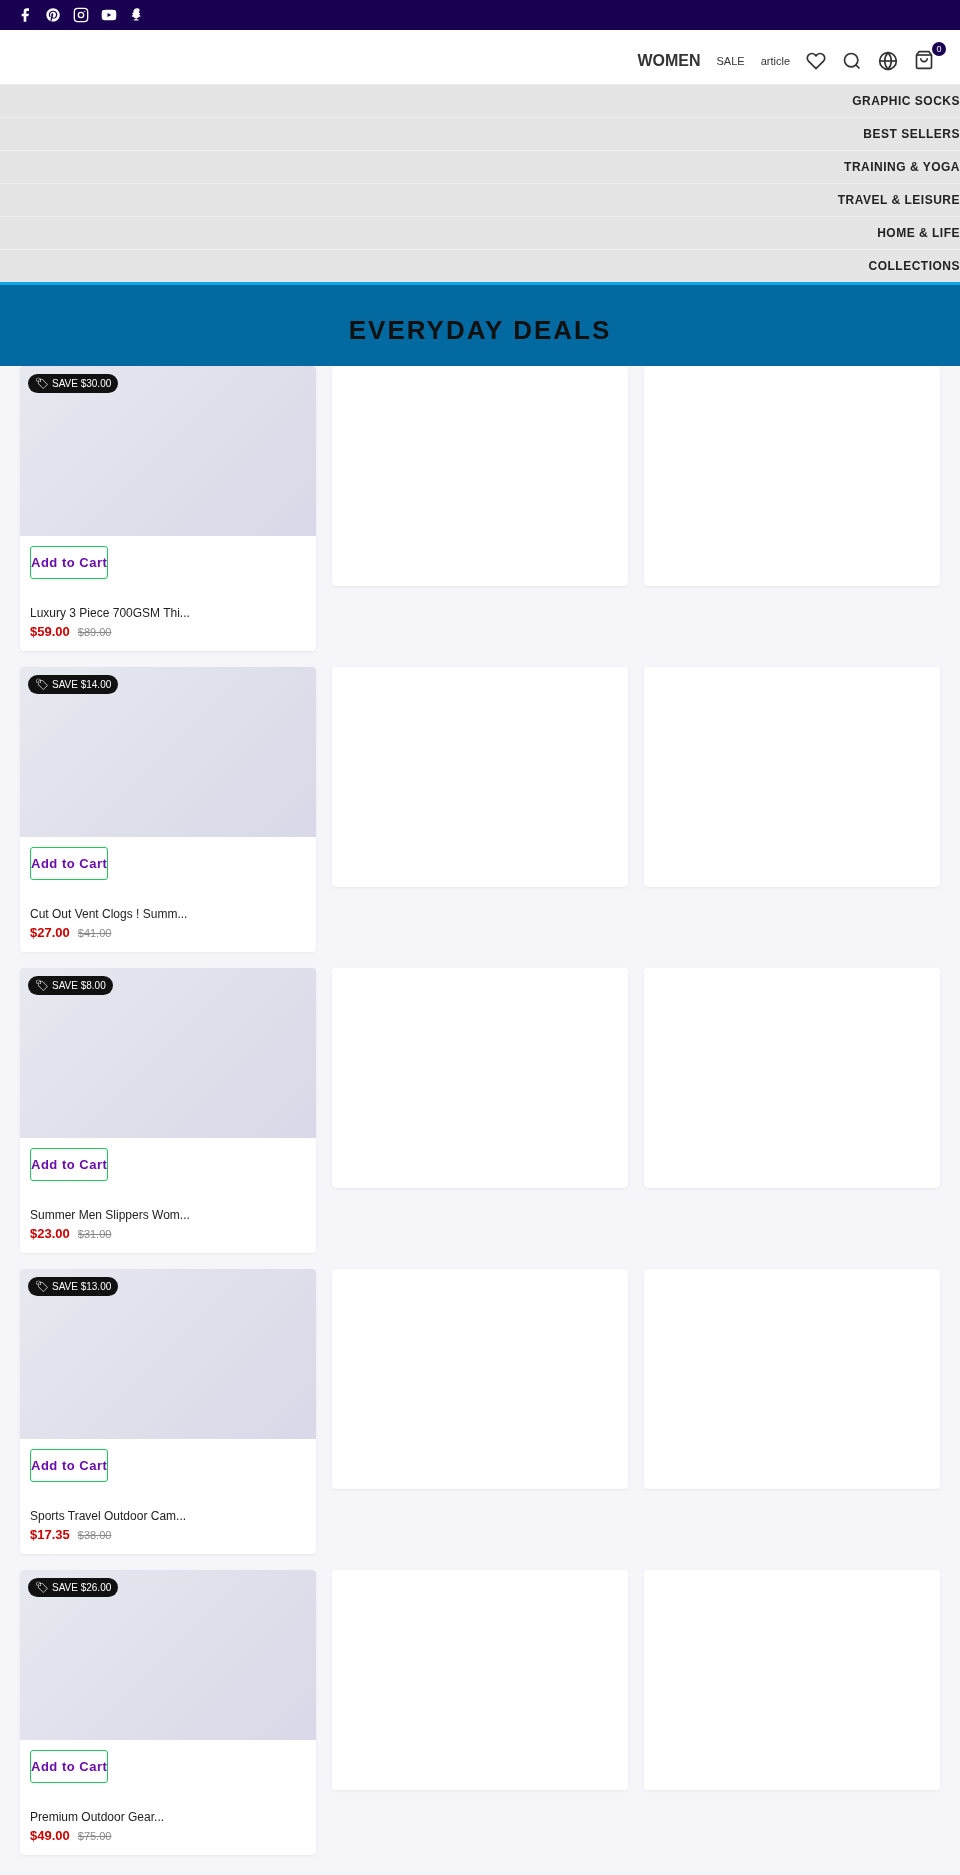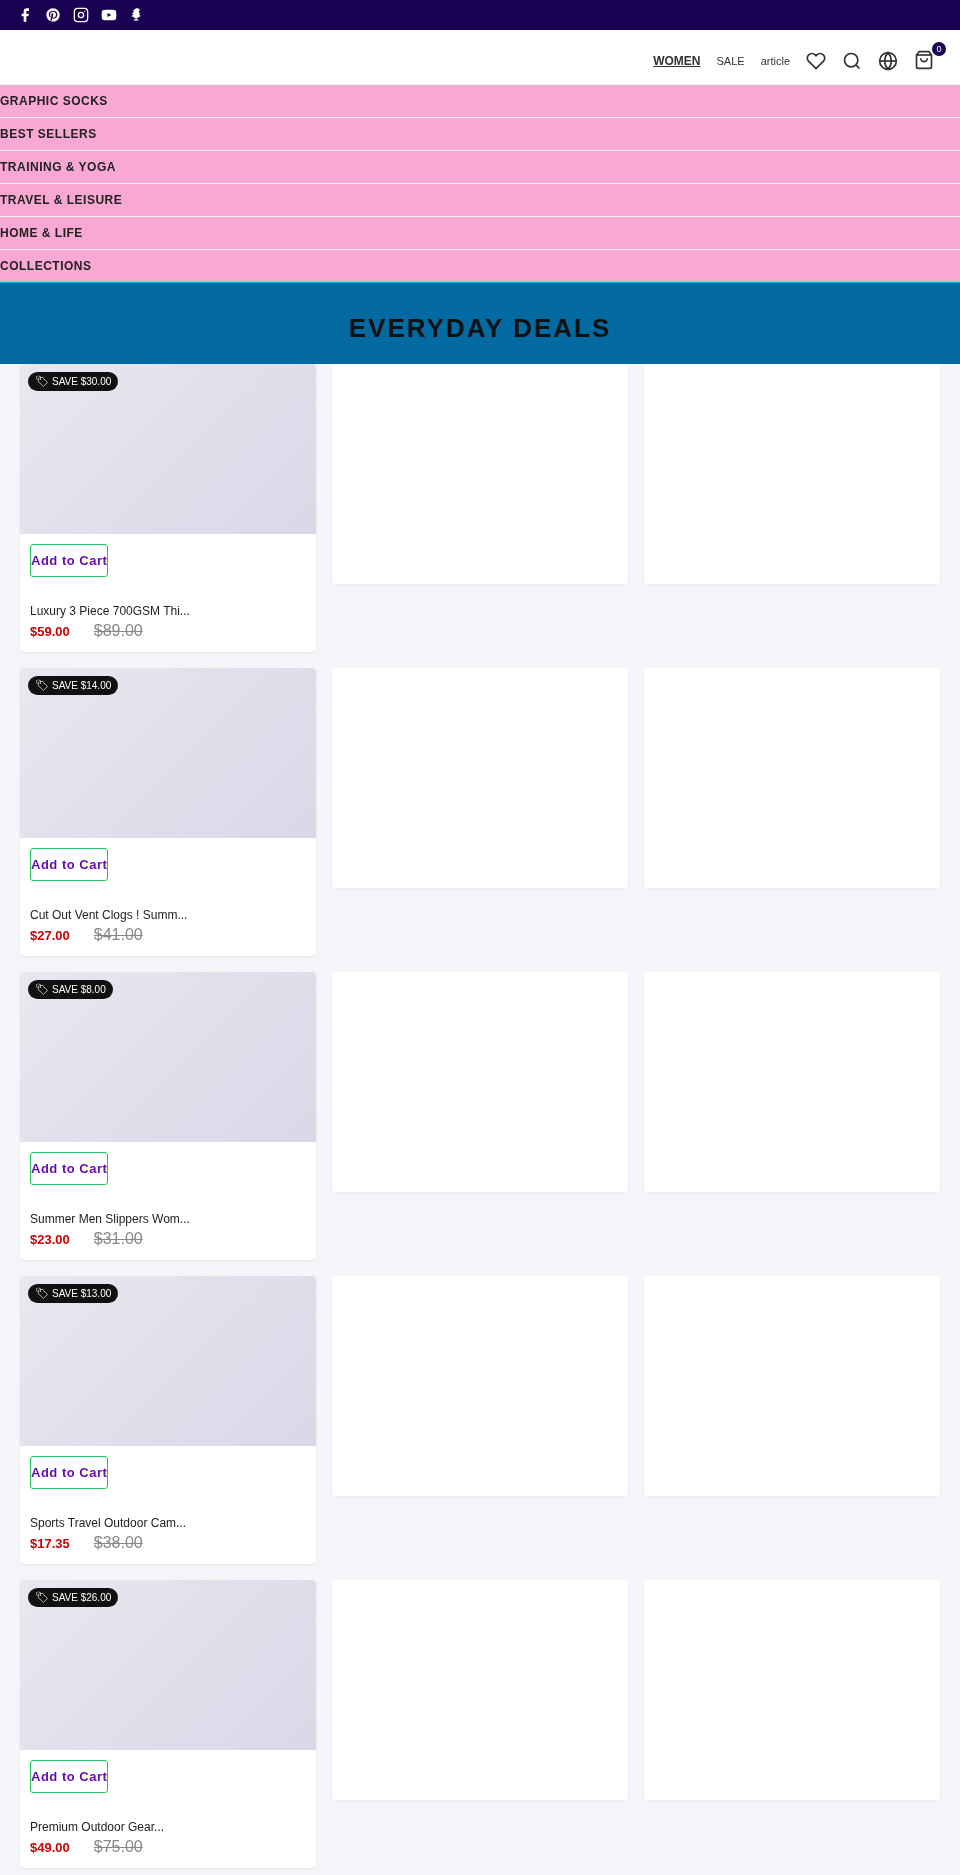--- a/index.html
+++ b/index.html
@@ -45,23 +45,23 @@
       position: relative; display: inline-block;
     }
     .badge-count {
       position: absolute; top: -6px; right: -6px;
       background: #1a0050; color: white; border-radius: 50%;
       width: 14px; height: 14px; font-size: 9px; display: flex; align-items: center; justify-content: center;
     }
 
     
     .subnav {
-      background: #f9a8d4;
-      text-align: left;
-      border-bottom: 1px solid #0ea5e9;
+      background: #e5e5e5;
+      text-align: right;
+      border-bottom: 3px solid #0ea5e9;
     }
     .subnav-item {
       display: block;
       padding: 9px 0;
       font-size: 12px;
       font-weight: 600;
       color: #222;
       text-transform: uppercase;
       letter-spacing: 0.5px;
       cursor: pointer;
@@ -139,24 +139,24 @@
       font-size: 12px;
       color: #222;
       padding: 0 10px 4px;
       white-space: nowrap;
       overflow: hidden;
       text-overflow: ellipsis;
       margin-top: 27px;
     }
     .product-prices {
       padding: 0 10px 12px;
-      display: flex; align-items: center; gap: 24px;
+      display: flex; align-items: center; gap: 8px;
     }
     .price-current { color: #cc0000; font-size: 13px; font-weight: 700; }
-    .price-original { color: #888; font-size: 16px; text-decoration: line-through; }
+    .price-original { color: #888; font-size: 11px; text-decoration: line-through; }
 
     
     .placeholder-card {
       background: white;
       border-radius: 4px;
       height: 220px;
       box-shadow: 0 1px 3px rgba(0,0,0,0.06);
     }
   </style>
 </head>
@@ -191,21 +191,21 @@
       </svg>
   </span>
 </div>
 
 <div class="header">
   <div class="header-top">
     <div class="logo-area">
     </div>
     <div class="nav-icons">
       <div class="nav-icon-item">
-        <span style="font-size:12px;font-weight:600;color:#333;text-decoration:underline;">WOMEN</span>
+        <span style="font-size:16px;font-weight:600;color:#333;">WOMEN</span>
       </div>
       <div class="nav-icon-item">
         <span style="font-size:11px;font-weight:400;color:#333;">SALE</span>
       </div>
       <div class="nav-icon-item">
         <span style="font-size:11px;color:#333;">article</span>
       </div>
       <div class="nav-icon-item">
         <svg width="20" height="20" viewBox="0 0 24 24" fill="none" stroke="#333" stroke-width="2">
             <path d="M20.84 4.61a5.5 5.5 0 00-7.78 0L12 5.67l-1.06-1.06a5.5 5.5 0 00-7.78 7.78l1.06 1.06L12 21.23l7.78-7.78 1.06-1.06a5.5 5.5 0 000-7.78z"></path>

